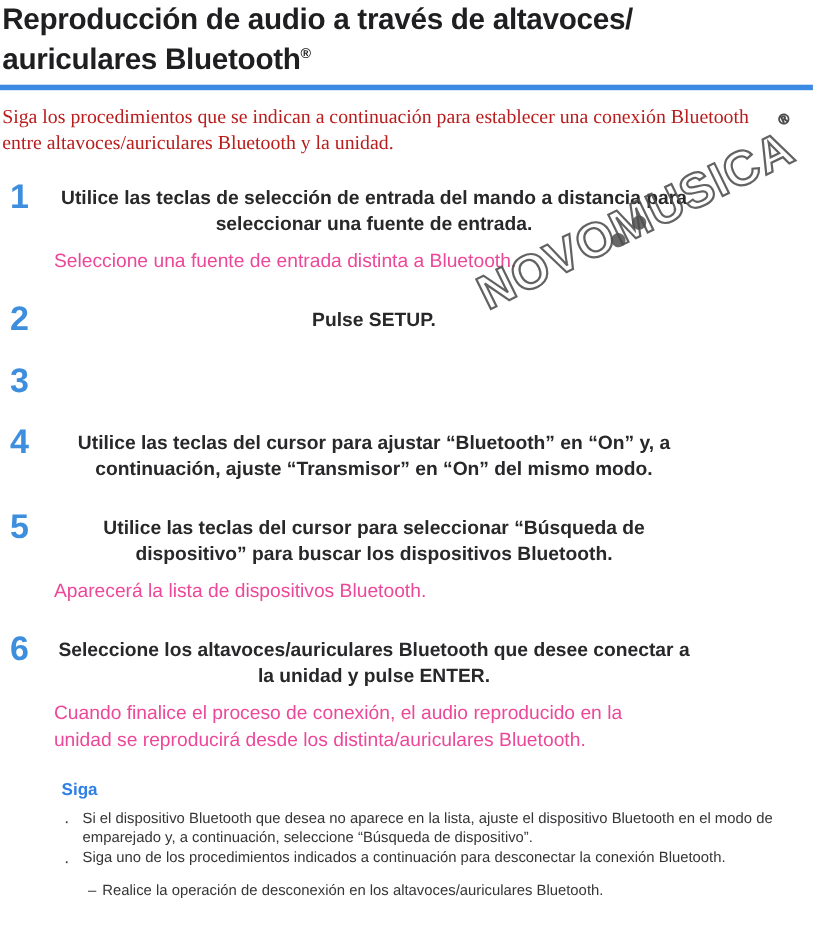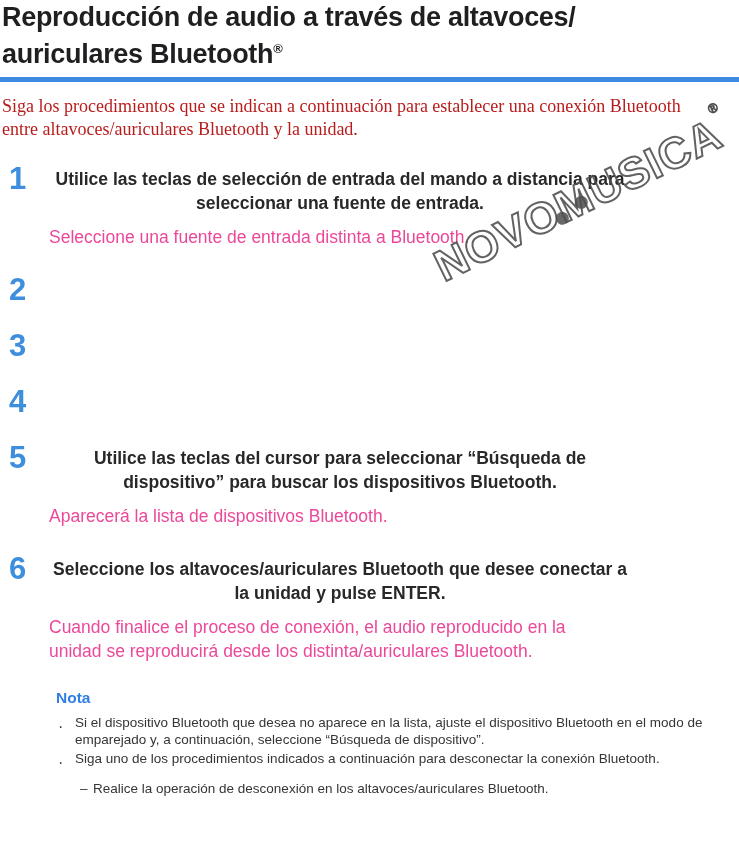--- a/index.html
+++ b/index.html
@@ -105,28 +105,34 @@
     <div class="step">
       <div class="step-num">1</div>
       <div class="step-body">
         <div class="step-heading">Utilice las teclas de selección de entrada del mando a distancia para seleccionar una fuente de entrada.</div>
         <div class="step-detail">Seleccione una fuente de entrada distinta a Bluetooth.</div>
       </div>
     </div>
 
     <div class="step">
       <div class="step-num">2</div>
+      <div class="step-body">
+        <div class="step-heading">Pulse SETUP.</div>
+      </div>
     </div>
 
     <div class="step">
       <div class="step-num">3</div>
     </div>
 
     <div class="step">
       <div class="step-num">4</div>
+      <div class="step-body">
+        <div class="step-heading">Utilice las teclas del cursor para ajustar “Bluetooth” en “On” y, a continuación, ajuste “Transmisor” en “On” del mismo modo.</div>
+      </div>
     </div>
 
     <div class="step">
       <div class="step-num">5</div>
       <div class="step-body">
         <div class="step-heading">Utilice las teclas del cursor para seleccionar “Búsqueda de dispositivo” para buscar los dispositivos Bluetooth.</div>
         <div class="step-detail">Aparecerá la lista de dispositivos Bluetooth.</div>
       </div>
     </div>
 
@@ -134,21 +140,21 @@
       <div class="step-num">6</div>
       <div class="step-body">
         <div class="step-heading">Seleccione los altavoces/auriculares Bluetooth que desee conectar a la unidad y pulse ENTER.</div>
         <div class="step-detail">Cuando finalice el proceso de conexión, el audio reproducido en la unidad se reproducirá desde los distinta/auriculares Bluetooth.</div>
       </div>
     </div>
 
   </div>
 
   <div class="note">
-    <div class="note-label">Nota</div>
+    <div class="note-label">Siga</div>
 
     <div class="note-bullets">
 
       <div class="bullet-row">
         <div class="bullet-marker">·</div>
         <div class="bullet-text">Si el dispositivo Bluetooth que desea no aparece en la lista, ajuste el dispositivo Bluetooth en el modo de emparejado y, a continuación, seleccione “Búsqueda de dispositivo”.</div>
       </div>
 
       <div class="bullet-row">
         <div class="bullet-marker">·</div>

